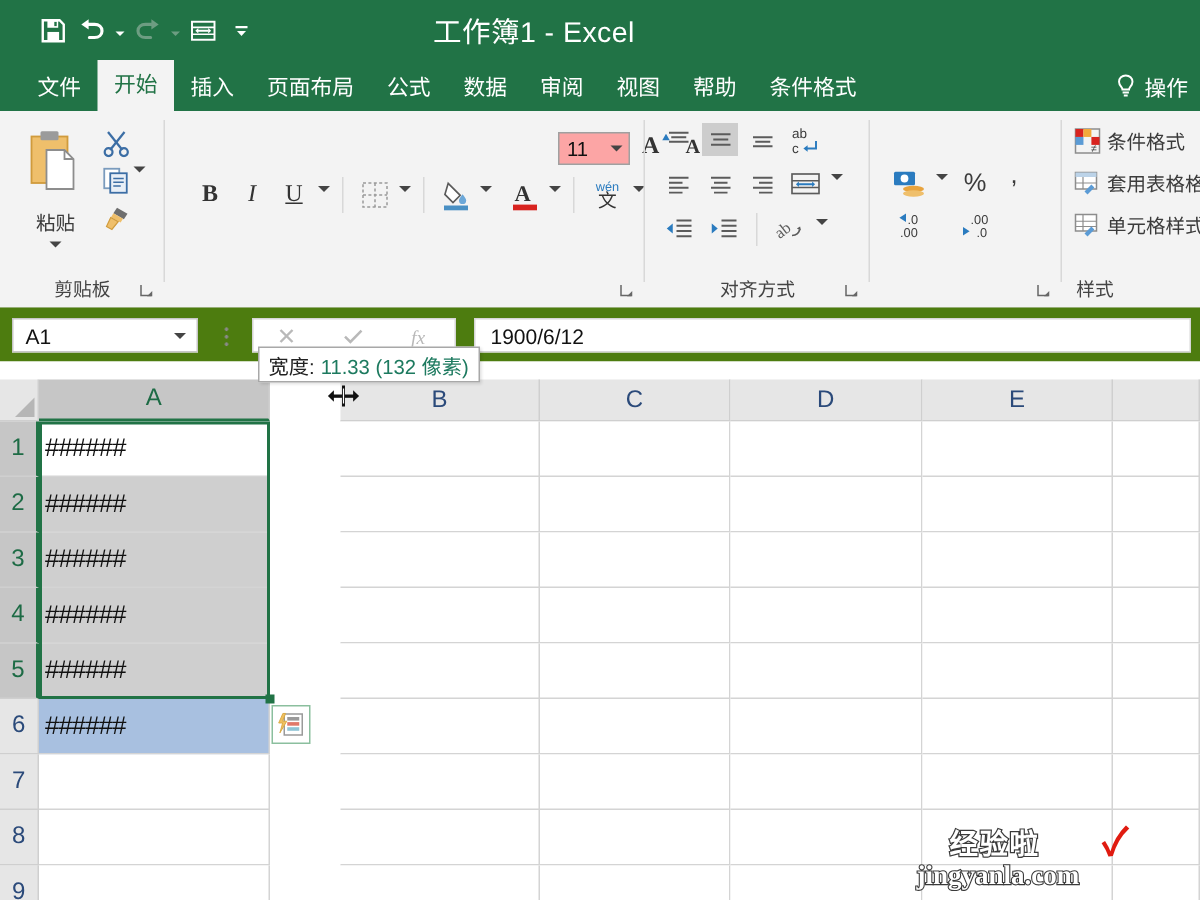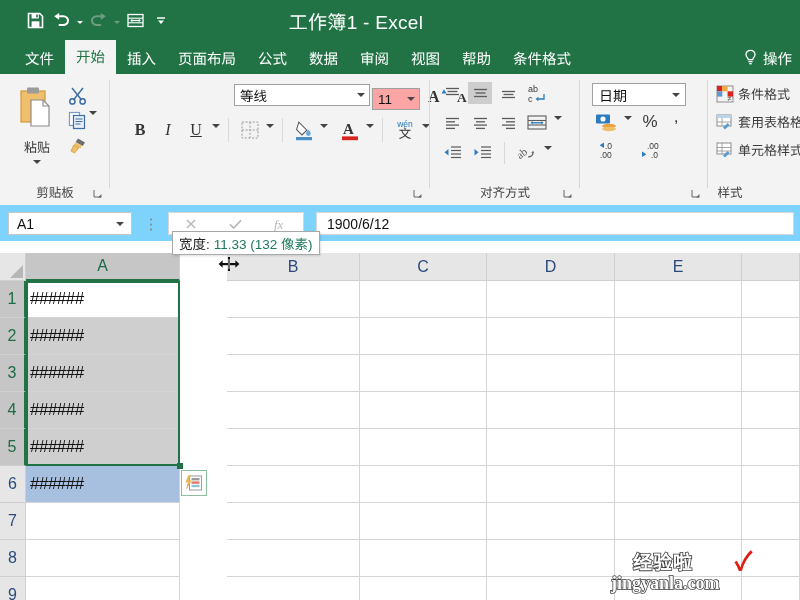--- a/index.html
+++ b/index.html
@@ -93,21 +93,21 @@
     display:flex;align-items:center;padding-left:6px;font-size:14px;color:#111;
   }
   .numbox .dd{position:absolute;right:5px;top:0;height:21px;display:flex;align-items:center;}
 
   
   .style-item{position:absolute;display:flex;align-items:center;gap:4px;font-size:13px;color:#3b3b3b;white-space:nowrap;}
 
   .cdn{width:0;height:0;border-left:4px solid transparent;border-right:4px solid transparent;border-top:4px solid #444;}
 
   
-  .fbar{position:absolute;left:0;top:205px;width:800px;height:36px;background:#7dd3fc;}
+  .fbar{position:absolute;left:0;top:205px;width:800px;height:36px;background:#4d7c0f;}
   .namebox{
     position:absolute;left:8px;top:7px;width:124px;height:23px;
     background:#fff;border:1px solid #c7c7c7;box-sizing:border-box;
     display:flex;align-items:center;padding-left:8px;font-size:14px;color:#111;
   }
   .namebox .dd{position:absolute;right:7px;top:0;height:21px;display:flex;align-items:center;}
   .grip{position:absolute;left:149px;top:12px;width:4px;height:14px;
     background-image:radial-gradient(circle,#8a8a8a 1px,transparent 1.2px);
     background-size:4px 5px;}
   .fxrow{
@@ -285,26 +285,20 @@
       </div>
       <div class="grp-label">剪贴板</div>
       <svg class="dlg-launch" style="right:8px;" viewBox="0 0 9 9">
         <path d="M1 1v7h7" fill="none" stroke="#666" stroke-width="1"></path>
           <path d="M8.5 8.5 5 8.5 8.5 5z" fill="#666"></path>
       </svg>
       <div class="grp-divider" style="right:0;"></div>
     </div>
 
     <div class="grp" style="left:110px;width:320px;">
-      <div class="fontbox">
-        <span>等线</span>
-        <span class="dd">
-            <i class="cdn"></i>
-          </span>
-      </div>
       <div class="sizebox">
         <span>11</span>
         <span class="dd">
             <i class="cdn"></i>
           </span>
       </div>
       <div class="rbtn" style="left:316px;top:10px;width:24px;height:22px;">
         <svg width="22" height="19" viewBox="0 0 22 19">
           <text x="1" y="16" font-family="Liberation Serif, serif" font-size="16" font-weight="bold" fill="#333">A</text>
           <path d="M14.5 7.5 17 3.2l2.5 4.3z" fill="#2a7bbf"></path>
@@ -478,26 +472,20 @@
 
       <div class="grp-label">对齐方式</div>
       <svg class="dlg-launch" style="right:8px;" viewBox="0 0 9 9">
         <path d="M1 1v7h7" fill="none" stroke="#666" stroke-width="1"></path>
           <path d="M8.5 8.5 5 8.5 8.5 5z" fill="#666"></path>
       </svg>
       <div class="grp-divider" style="right:0;"></div>
     </div>
 
     <div class="grp" style="left:580px;width:128px;">
-      <div class="numbox" style="left:12px;">
-        <span>日期</span>
-        <span class="dd">
-            <i class="cdn"></i>
-          </span>
-      </div>
       <div class="rbtn" style="left:14px;top:37px;width:26px;height:24px;">
         <svg width="24" height="20" viewBox="0 0 24 20">
           <rect x="1" y="1.5" width="14" height="9" rx="1" fill="#2a7bbf"></rect>
           <circle cx="8" cy="6" r="2.6" fill="#fff"></circle>
           <ellipse cx="14" cy="13" rx="7" ry="2.2" fill="#e8a33d"></ellipse>
           <ellipse cx="14" cy="16" rx="7" ry="2.2" fill="#efbf6b"></ellipse>
         </svg>
       </div>
       <div style="position:absolute;left:44px;top:46px;"><i class="cdn"></i></div>
       <div class="rbtn" style="left:58px;top:36px;width:24px;height:24px;font-size:17px;color:#3b3b3b;">

